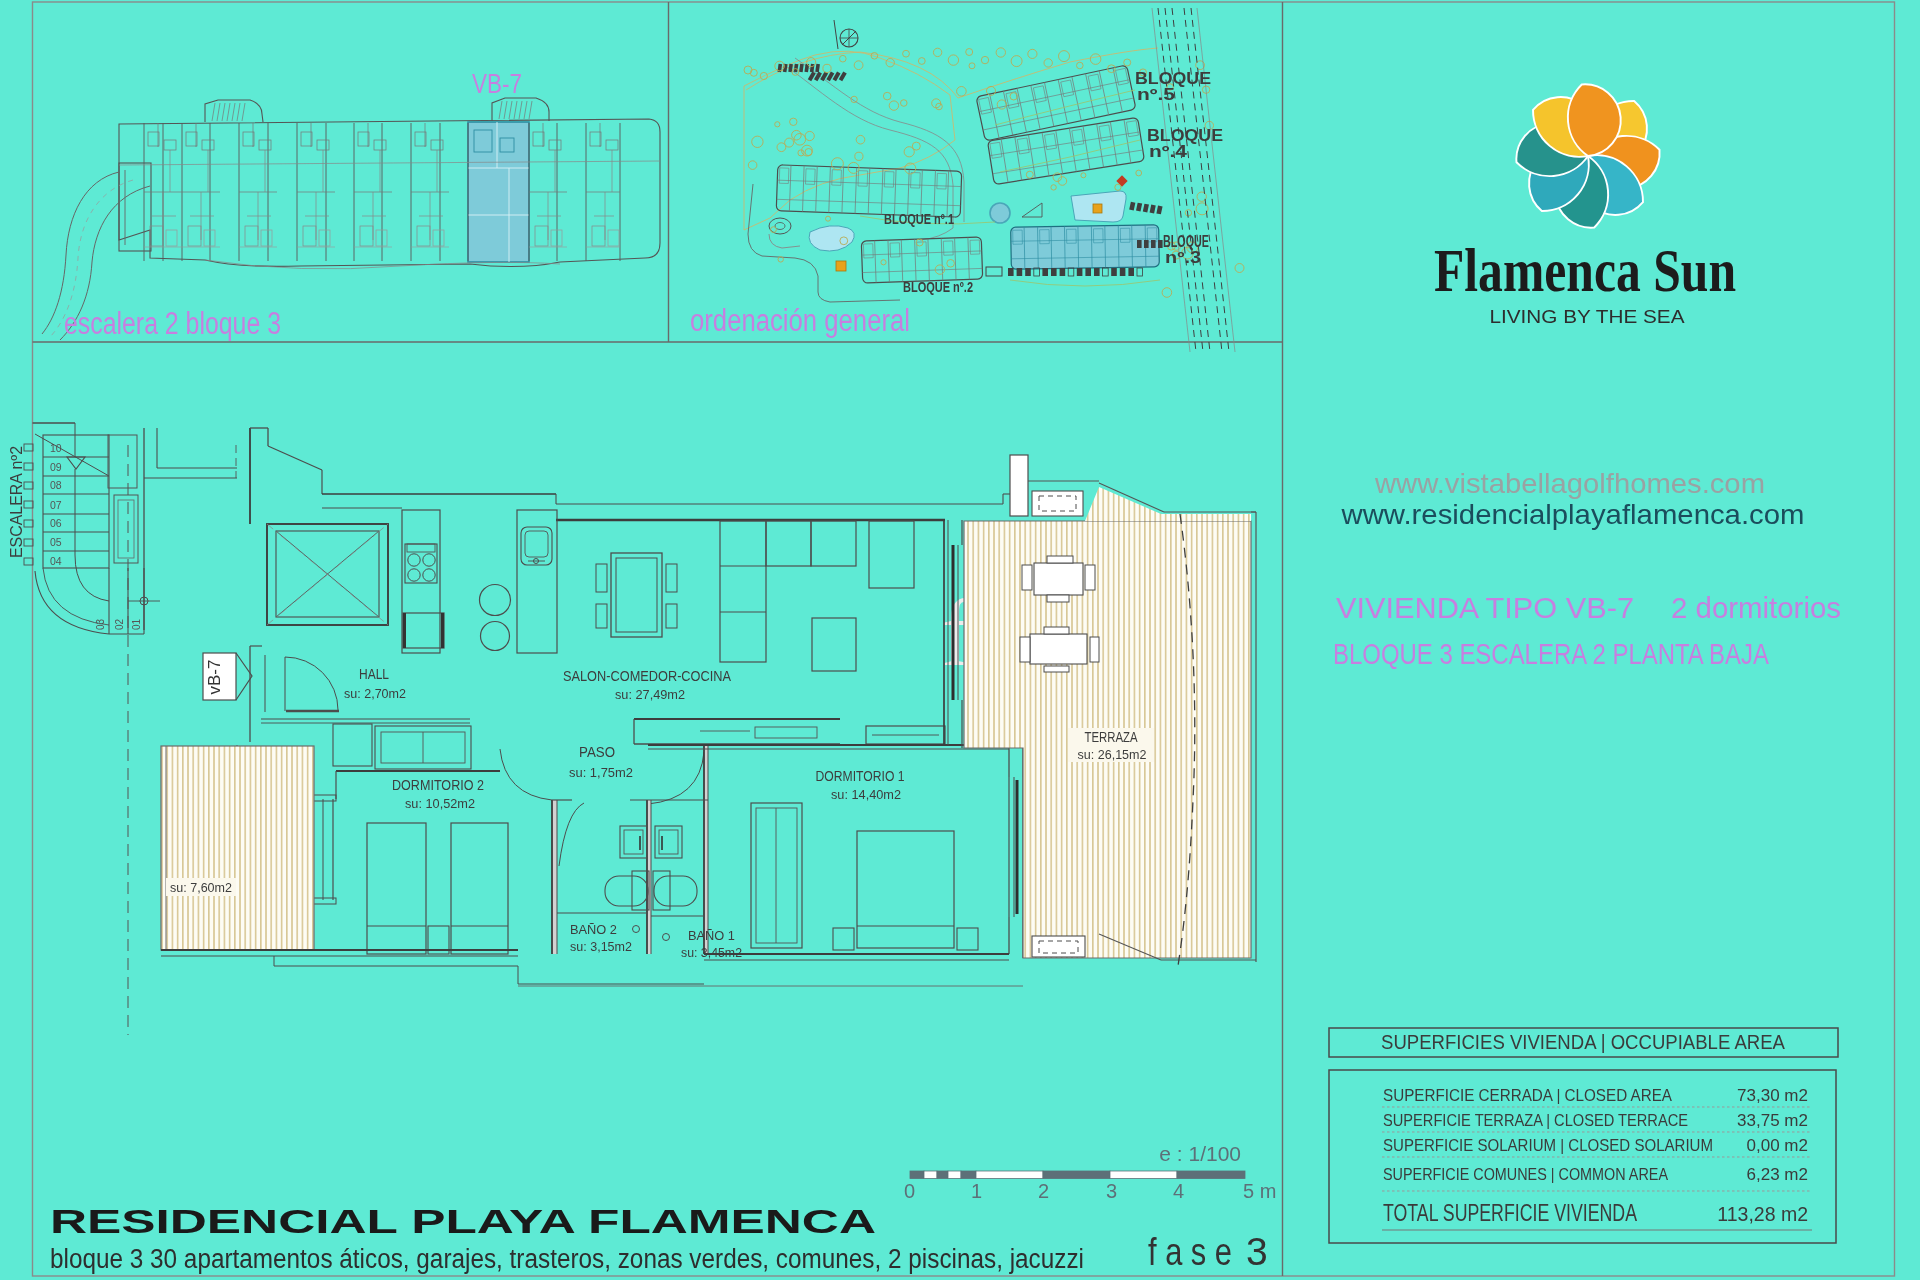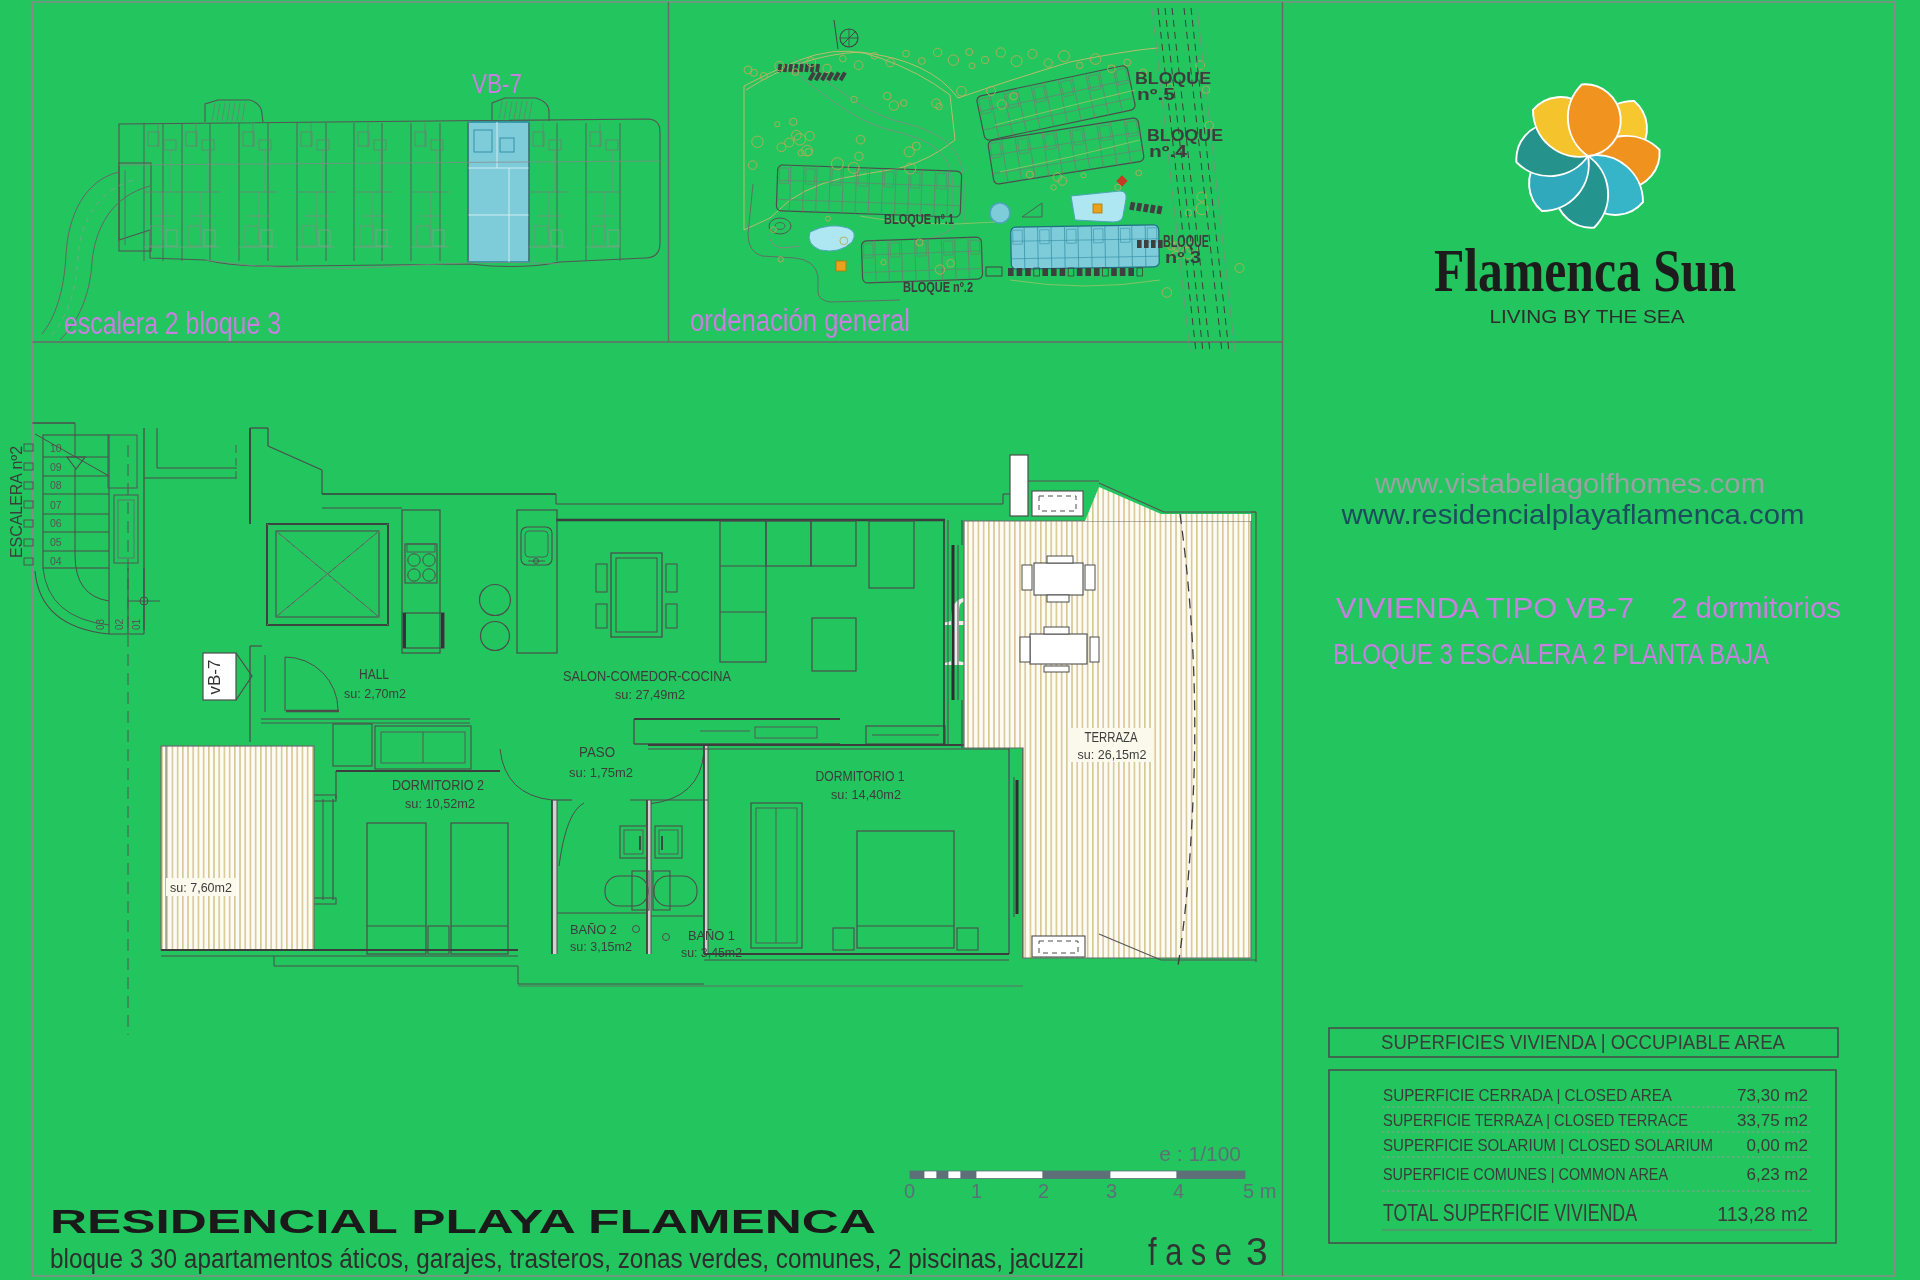--- a/index.html
+++ b/index.html
@@ -1,15 +1,15 @@
 <!DOCTYPE html>
 <html><head><meta charset="utf-8">
 <style>
 html,body{margin:0;padding:0;background:#fff;}
-#page{position:relative;width:1920px;height:1280px;background:#22c55e;overflow:hidden;}
+#page{position:relative;width:1920px;height:1280px;background:#5eead4;overflow:hidden;}
 svg{position:absolute;top:0;left:0;}
 </style></head><body>
 <div id="page">
 <svg width="1920" height="1280" viewBox="0 0 1920 1280">
 <defs>
 <pattern id="hatch" width="5.2" height="10" patternUnits="userSpaceOnUse">
 <rect width="5.2" height="10" fill="#fdfcf4"></rect>
 <rect x="0" width="1.6" height="10" fill="#d8c795"></rect>
 </pattern>
 <g id="swpet">

